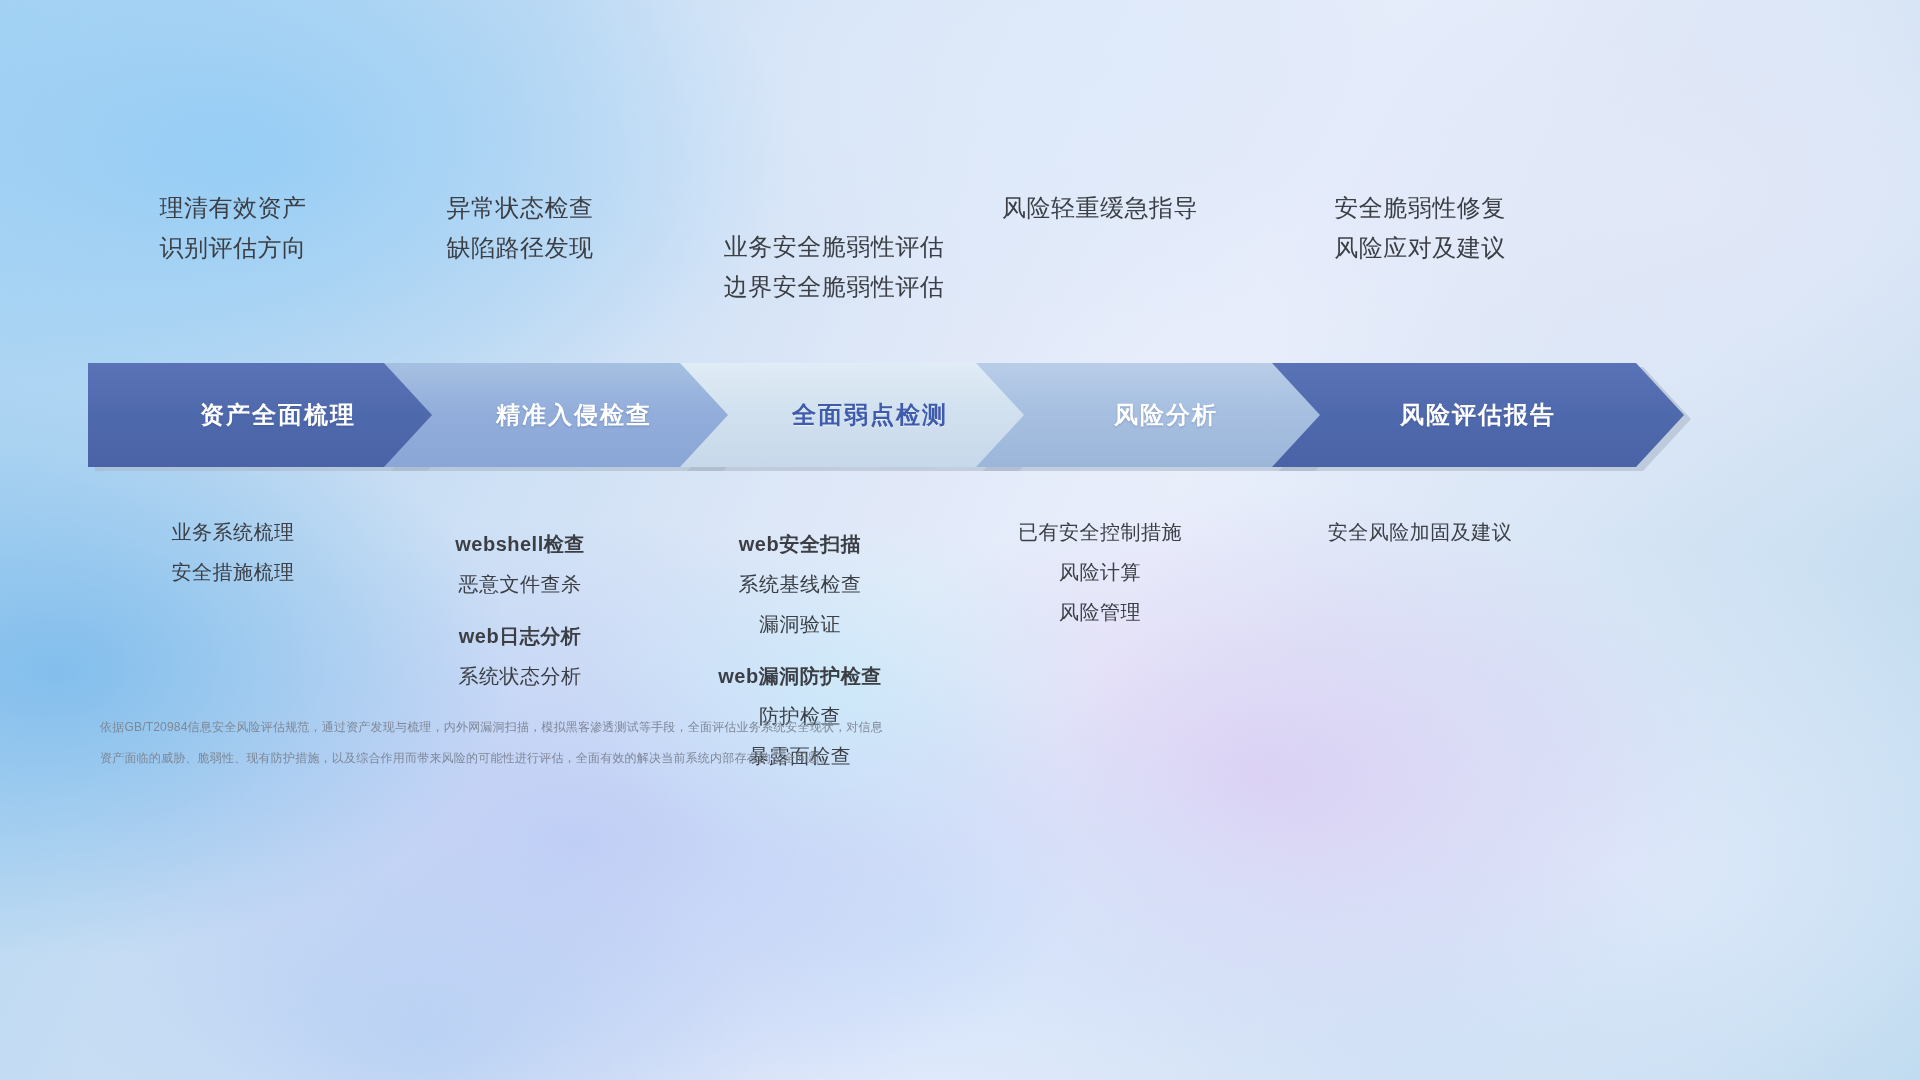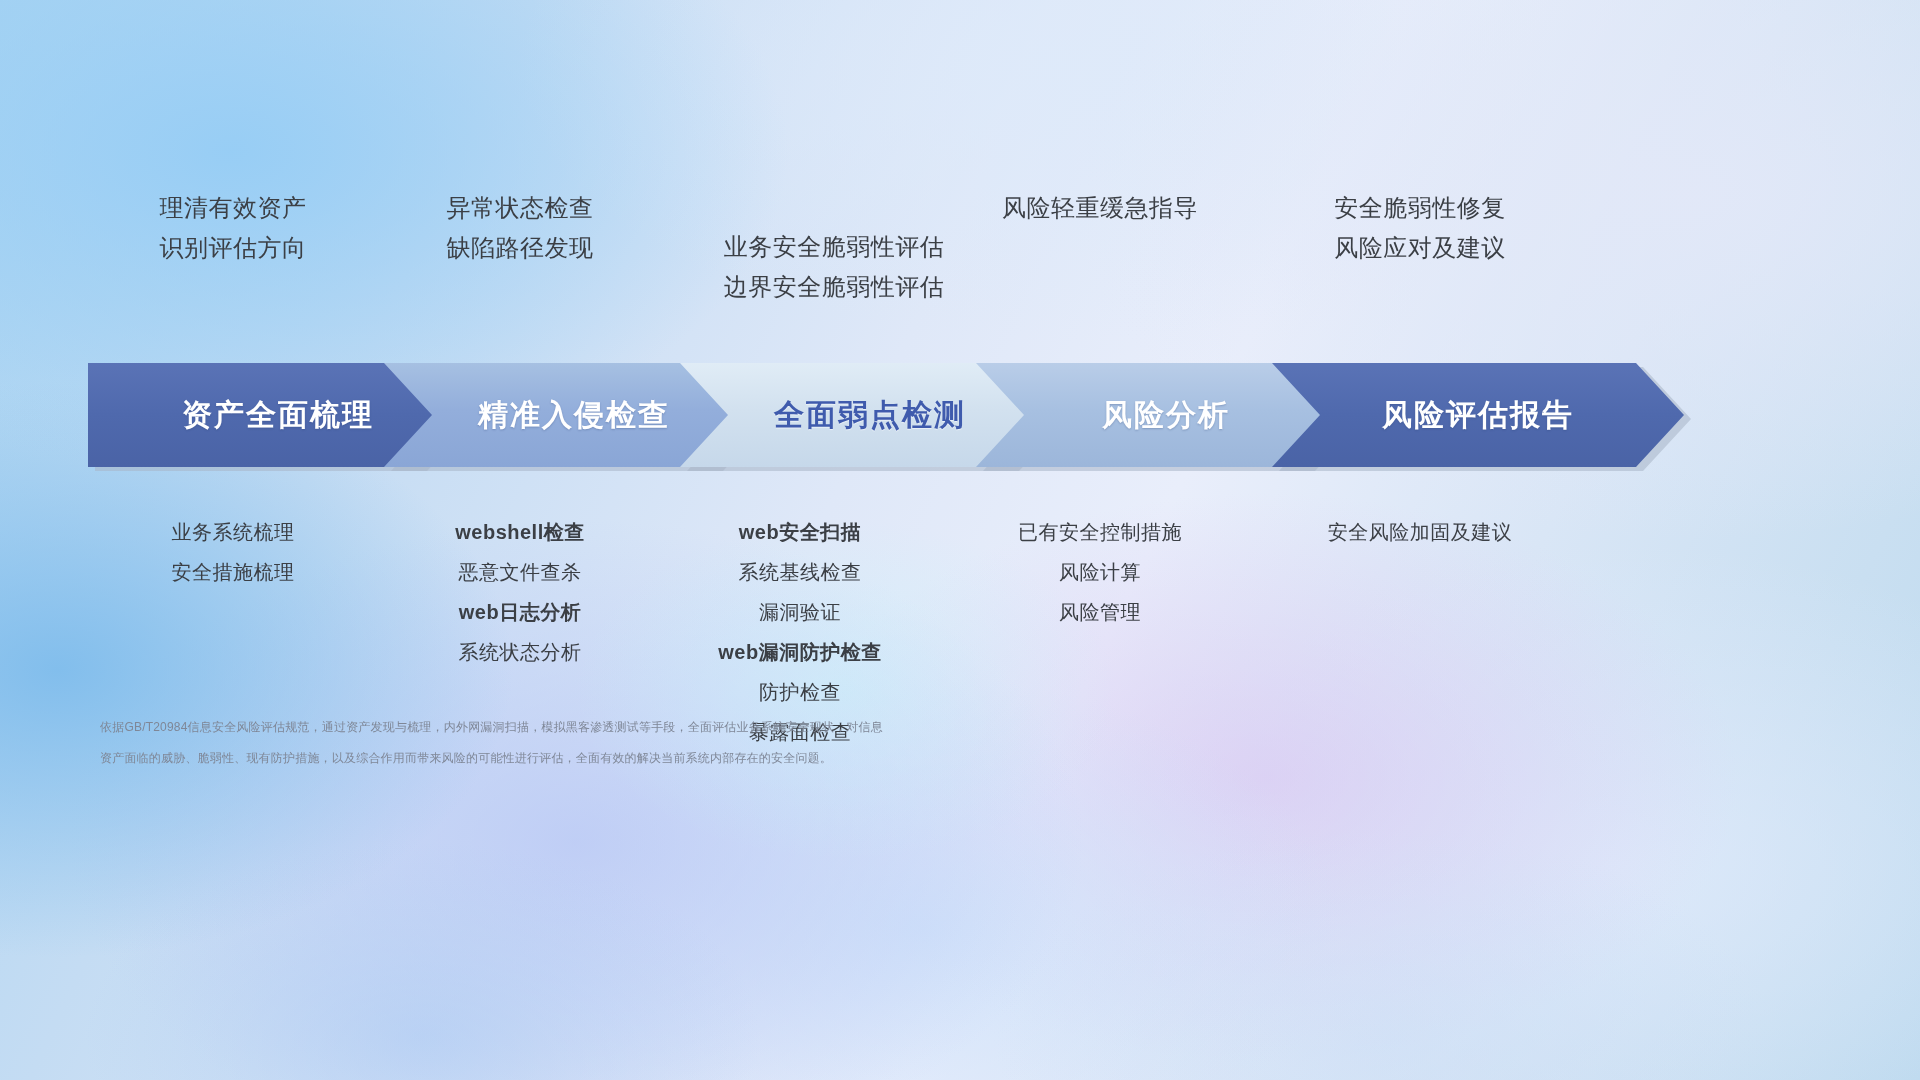--- a/index.html
+++ b/index.html
@@ -68,21 +68,21 @@
     position: absolute;
     top: 0;
     height: 104px;
     display: flex;
     align-items: center;
     justify-content: center;
   }
   .chev .lbl {
     position: relative;
     z-index: 3;
-    font-size: 30px;
+    font-size: 24px;
     font-weight: bold;
     letter-spacing: 2px;
     white-space: nowrap;
     text-shadow: 0 1px 2px rgba(40,60,110,0.28);
   }
   .chev.dark  .lbl { color: #ffffff; }
   .chev.mid   .lbl { color: #ffffff; }
   .chev.light .lbl { color: #3f5bad; text-shadow: 0 1px 1px rgba(255,255,255,0.6); }
 
   .shape {
@@ -101,21 +101,21 @@
   
   .bot-col {
     position: absolute;
     text-align: center;
     color: #3b3f45;
     font-size: 20px;
     line-height: 40px;
     letter-spacing: 0.5px;
   }
   .bot-col .bl { display: block; white-space: nowrap; }
-  .bot-col .bl.bold { font-weight: bold; }
+  .bot-col .bl.bold { font-weight: bold; margin-top: 12px; }
 
   
   #footer {
     position: absolute;
     left: 100px;
     top: 712px;
     width: 1560px;
     color: #7f8797;
     font-size: 12px;
     line-height: 31px;

